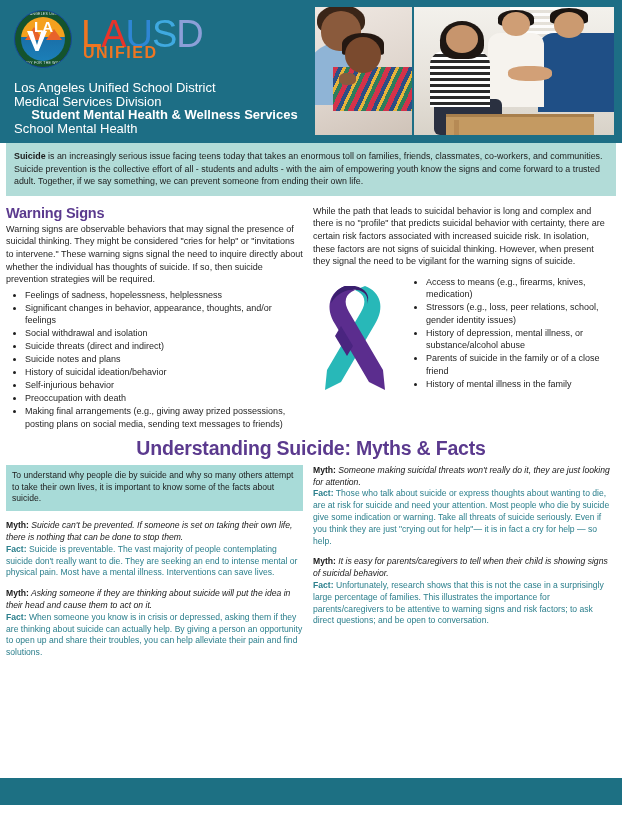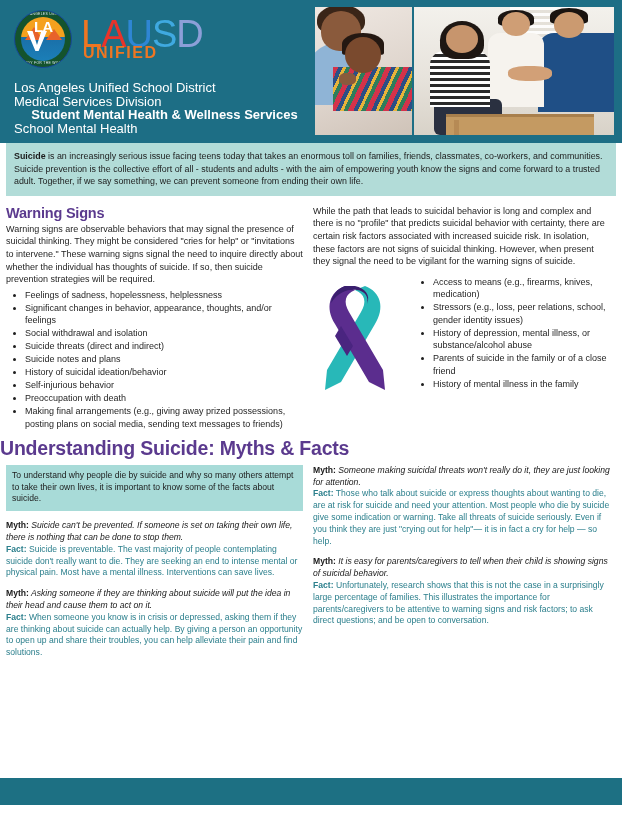--- a/index.html
+++ b/index.html
@@ -231,27 +231,28 @@
   }
   ul.bullets {
     margin: 0;
     padding-left: 19px;
     font-size: 9px;
     line-height: 12.5px;
     color: #1f1f1f;
   }
   ul.bullets li { margin-bottom: 0.5px; }
 
-  .risk-body { display: flex; gap: 20px; margin-top: 8px; }
+  .risk-body { display: flex; gap: 13px; margin-top: 8px; }
   .ribbon-wrap { width: 86px; flex: 0 0 auto; padding-top: 2px; }
   .risk-list { flex: 1 1 auto; }
   .risk-list ul { padding-left: 14px; }
 
   
   .myths-title-band {
+    text-align: center;
     padding: 6px 0 5px 0;
   }
   .myths-title {
     color: #5b3a8e;
     font-size: 19.5px;
     font-weight: bold;
     letter-spacing: -0.2px;
   }
 
   

